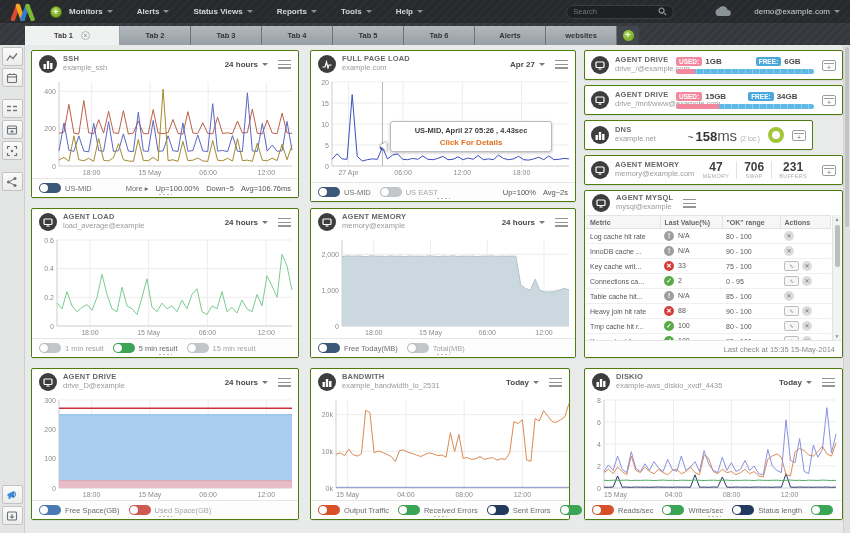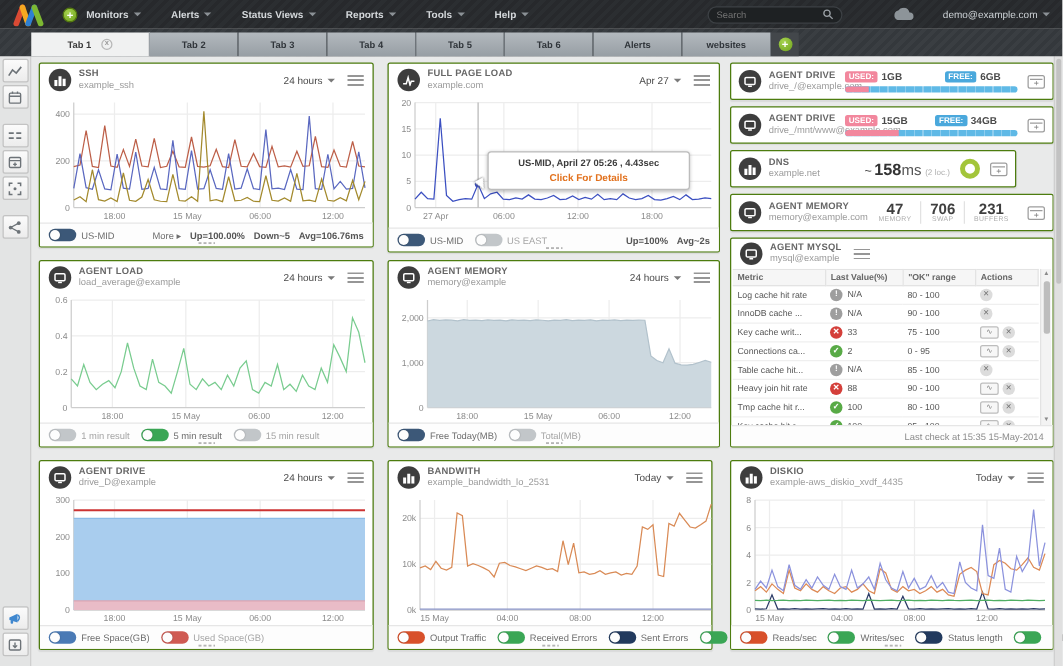--- a/index.html
+++ b/index.html
@@ -31,50 +31,50 @@
   .gap{height:8px}
   .railbottom{position:absolute;bottom:6px;left:0;right:0}
 
   
   .card{position:absolute;background:#fff;border:1px solid #4d7c0f;border-radius:2px;box-shadow:0 1px 1px rgba(0,0,0,.07)}
   .whead{position:absolute;left:0;top:0;right:0;height:26px;display:flex;align-items:center;padding:0 7px}
   .wicon{width:18px;height:18px;border-radius:50%;background:#3d3d3d;display:flex;align-items:center;justify-content:center;margin-right:6px;flex:none}
   .wtit{line-height:1.15;min-width:0}
   .t1{font-size:7.5px;font-weight:bold;color:#676767;letter-spacing:.2px;white-space:nowrap}
   .t2{font-size:7.5px;color:#9b9b9b;white-space:nowrap}
-  .wrange{margin-left:auto;font-size:8px;font-weight:normal;color:#4a4a4a;display:flex;align-items:center;cursor:pointer}
+  .wrange{margin-left:auto;font-size:8px;font-weight:bold;color:#4a4a4a;display:flex;align-items:center;cursor:pointer}
   .wrange .car{border-top-color:#7a7a7a}
   .wmenu{width:13px;height:9px;margin-left:10px;background:repeating-linear-gradient(#969696 0 1.4px,transparent 1.4px 3.6px);cursor:pointer;flex:none}
   .chart{position:absolute;left:1px;right:1px;top:26px;bottom:19px}
   .wfoot{position:absolute;left:0;right:0;bottom:0;height:19px;border-top:1px solid #e6e6e6;background:#fdfdfd;display:flex;align-items:center;padding:0 7px;font-size:7.5px;color:#6d6d6d}
   .grip{position:absolute;left:50%;bottom:1px;width:14px;height:3px;margin-left:-7px;background:radial-gradient(circle,#b5b5b5 1px,transparent 1.1px);background-size:4px 3px;cursor:move}
 
   
   .tg{width:22px;height:10px;border-radius:5px;background:#c2c6c9;position:relative;display:inline-block;vertical-align:middle;margin-right:4px;cursor:pointer;flex:none}
   .tg::after{content:"";position:absolute;left:1px;top:1px;width:8px;height:8px;border-radius:50%;background:#fdfdfd;box-shadow:0 0 1px rgba(0,0,0,.4)}
   .tg.navy{background:#3c5878}.tg.blue{background:#4a7ab5}.tg.green{background:#3aa655}.tg.red{background:#cf5a52}.tg.orange{background:#d8502a}.tg.dark{background:#223a5e}
   .tlabel{margin-right:9px;white-space:nowrap}
   .tlabel.off{color:#a5a5a5}
   .fright{margin-left:auto;display:flex;align-items:center;gap:7px;white-space:nowrap}
-  .statv{color:#555;font-weight:bold}
+  .statv{color:#555;font-weight:normal}
 
   
   .mini{display:flex;align-items:center;padding:0 6px}
   .badge{font-size:6.5px;font-weight:bold;color:#fff;border-radius:2px;padding:1px 3px;margin-right:3px}
   .badge.pink{background:#f2879d}.badge.blue{background:#4aa8dc}
   .bval{font-size:8px;font-weight:bold;color:#4a4a4a;margin-right:10px}
   .bar{width:138px;height:5px;border-radius:3px;background:repeating-linear-gradient(90deg,#5fb9e6 0 6px,#8ecdee 6px 7px);overflow:hidden;margin-top:3px;position:relative}
   .bar .used{position:absolute;left:0;top:0;bottom:0;background:#f2879d;border-radius:3px 0 0 3px}
   .expand{width:14px;height:11px;border:1px solid #9d9d9d;border-radius:2px;margin-left:8px;flex:none;position:relative;cursor:pointer}
   .expand::before{content:"";position:absolute;left:1px;right:1px;top:2px;height:1px;background:#9d9d9d}
   .expand::after{content:"+";position:absolute;left:0;right:0;top:2px;text-align:center;font-size:7px;color:#777;line-height:9px}
   .dnsv{margin-left:auto;display:flex;align-items:baseline;white-space:nowrap}
   .dnsv .approx{font-size:10px;color:#444;margin-right:2px}
   .dnsv .big{font-size:13px;font-weight:bold;color:#333}
-  .dnsv .unit{font-size:12px;color:#555}
+  .dnsv .unit{font-size:15px;color:#555}
   .dnsv .loc{font-size:6.5px;color:#b0b0b0;margin-left:3px}
   .ring{width:16px;height:16px;border-radius:50%;border:4px solid #a3c53a;margin-left:8px;flex:none}
   .stats{margin-left:auto;display:flex;align-items:center}
   .stat{text-align:center;padding:0 7px;border-left:1px solid #e2e2e2}
   .stat:first-child{border-left:0}
   .stat .n{font-size:12px;font-weight:bold;color:#3f3f3f;line-height:12px}
   .stat .l{font-size:5.5px;color:#adadad;letter-spacing:.3px}
 
   
   .tblwrap{position:absolute;left:1px;right:1px;top:26px;bottom:17px;overflow:hidden}

